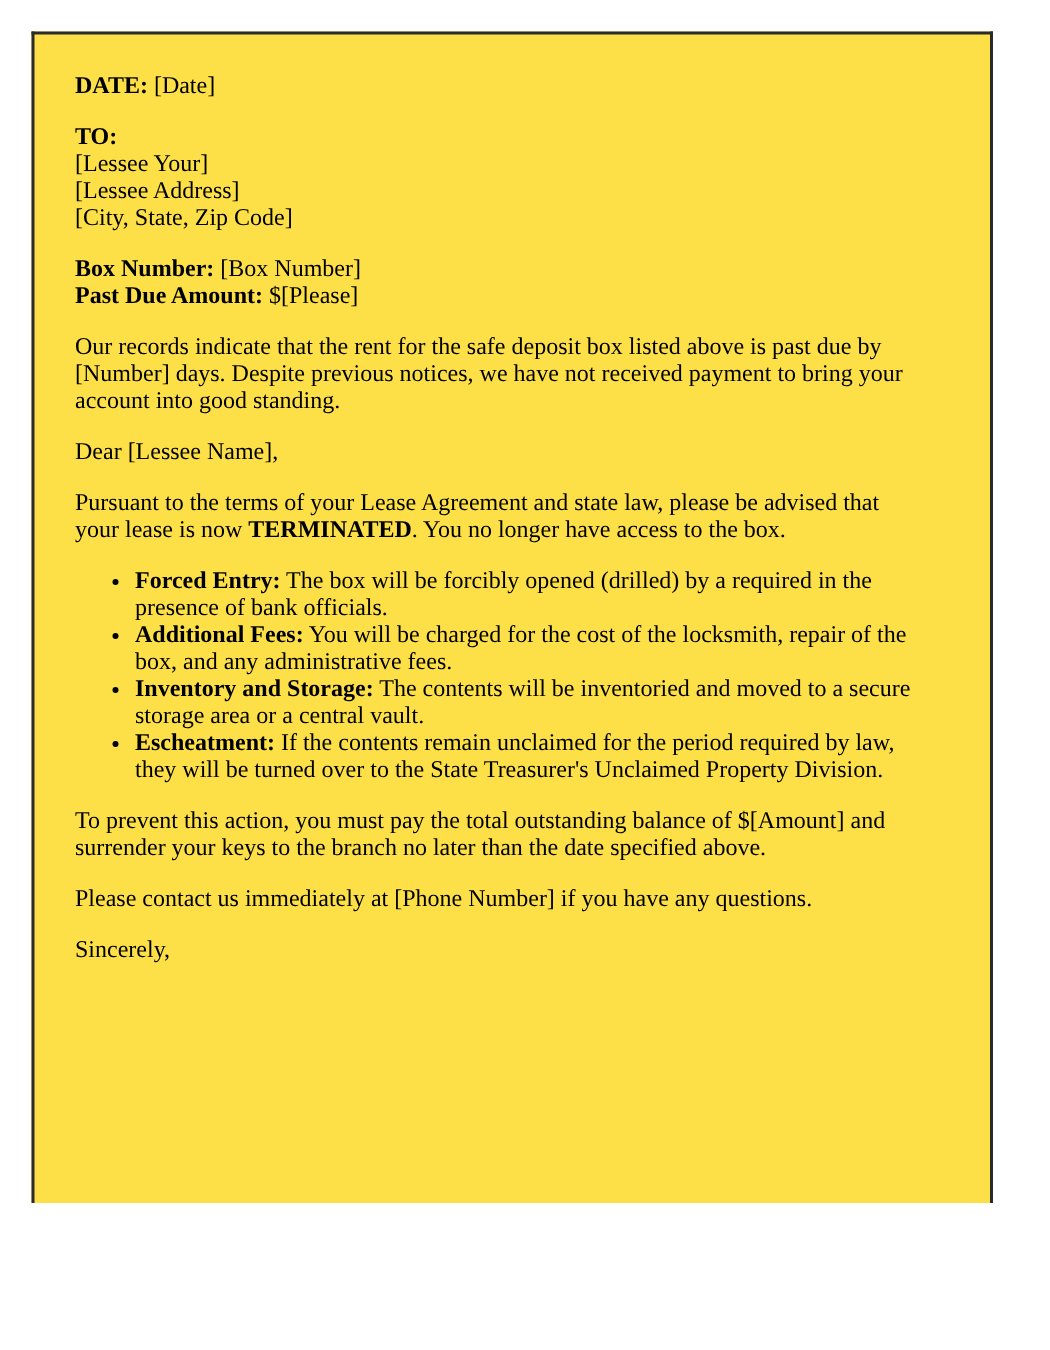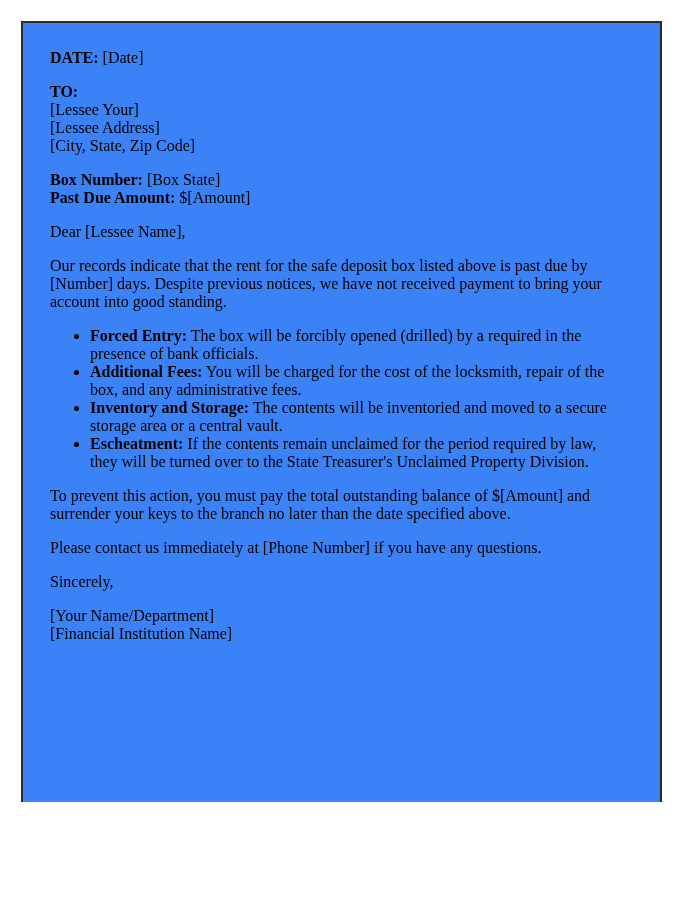--- a/index.html
+++ b/index.html
@@ -19,21 +19,21 @@
   .letter {
     position: absolute;
     left: 21px;
     top: 21px;
     width: 641px;
     height: 781px;
     box-sizing: border-box;
     border: 2px solid #2b2b2b;
     border-bottom: none;
     padding: 26px 42px 0 27px;
-    background: #3b82f6;
+    background: #fde047;
     overflow: hidden;
   }
   .letter p {
     margin: 0 0 16px 0;
   }
   .letter ul {
     margin: 0 0 16px 0;
     padding-left: 40px;
   }
   .letter li {
@@ -49,38 +49,37 @@
 <div class="letter">
 
   <p><strong>DATE:</strong> <span>[Date]</span></p>
 
   <p><strong>TO:</strong><br>
     <span>[Lessee Your]</span><br>
     <span>[Lessee Address]</span><br>
     <span>[City, State, Zip Code]</span></p>
 
 
-  <p><strong>Box Number:</strong> <span>[Box State]</span><br>
-    <strong>Past Due Amount:</strong> <span>$[Amount]</span></p>
+  <p><strong>Box Number:</strong> <span>[Box Number]</span><br>
+    <strong>Past Due Amount:</strong> <span>$[Please]</span></p>
+
+  <p>Our records indicate that the rent for the safe deposit box listed above is past due by [Number] days. Despite previous notices, we have not received payment to bring your account into good standing.</p>
 
   <p>Dear [Lessee Name],</p>
 
-  <p>Our records indicate that the rent for the safe deposit box listed above is past due by [Number] days. Despite previous notices, we have not received payment to bring your account into good standing.</p>
-
+  <p><span>Pursuant to the terms of your Lease Agreement and state law, please be advised that your lease is now </span><strong>TERMINATED</strong><span>. You no longer have access to the box.</span></p>
 
 
   <ul>
     <li><strong>Forced Entry:</strong><span> The box will be forcibly opened (drilled) by a required in the presence of bank officials.</span></li>
     <li><strong>Additional Fees:</strong><span> You will be charged for the cost of the locksmith, repair of the box, and any administrative fees.</span></li>
     <li><strong>Inventory and Storage:</strong><span> The contents will be inventoried and moved to a secure storage area or a central vault.</span></li>
     <li><strong>Escheatment:</strong><span> If the contents remain unclaimed for the period required by law, they will be turned over to the State Treasurer's Unclaimed Property Division.</span></li>
   </ul>
 
   <p>To prevent this action, you must pay the total outstanding balance of $[Amount] and surrender your keys to the branch no later than the date specified above.</p>
 
   <p>Please contact us immediately at [Phone Number] if you have any questions.</p>
 
   <p>Sincerely,</p>
 
-  <p><span>[Your Name/Department]</span><br>
-    <span>[Financial Institution Name]</span></p>
 
 </div>
 
 </body></html>

